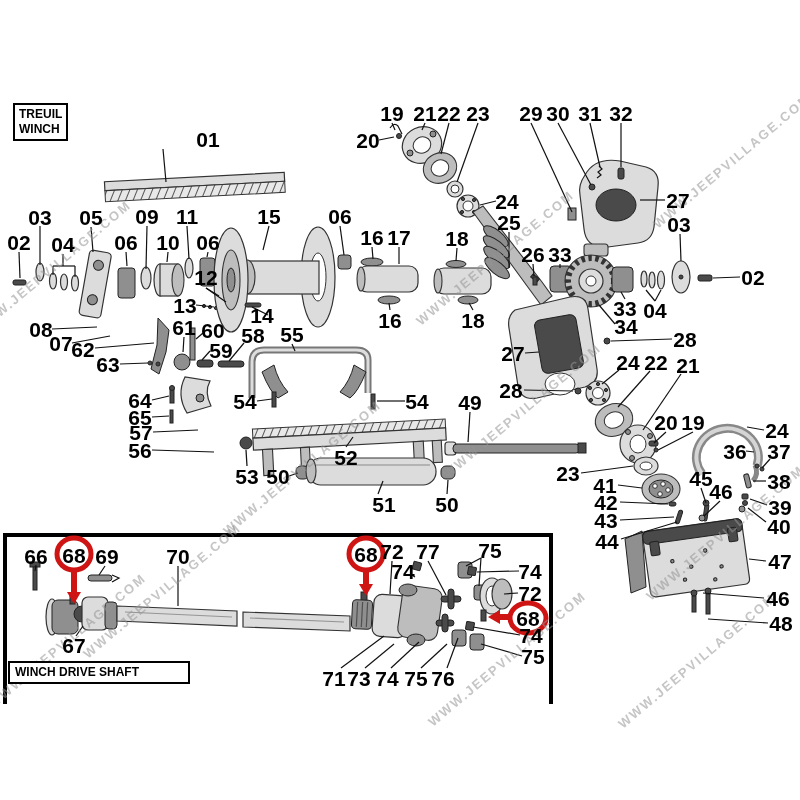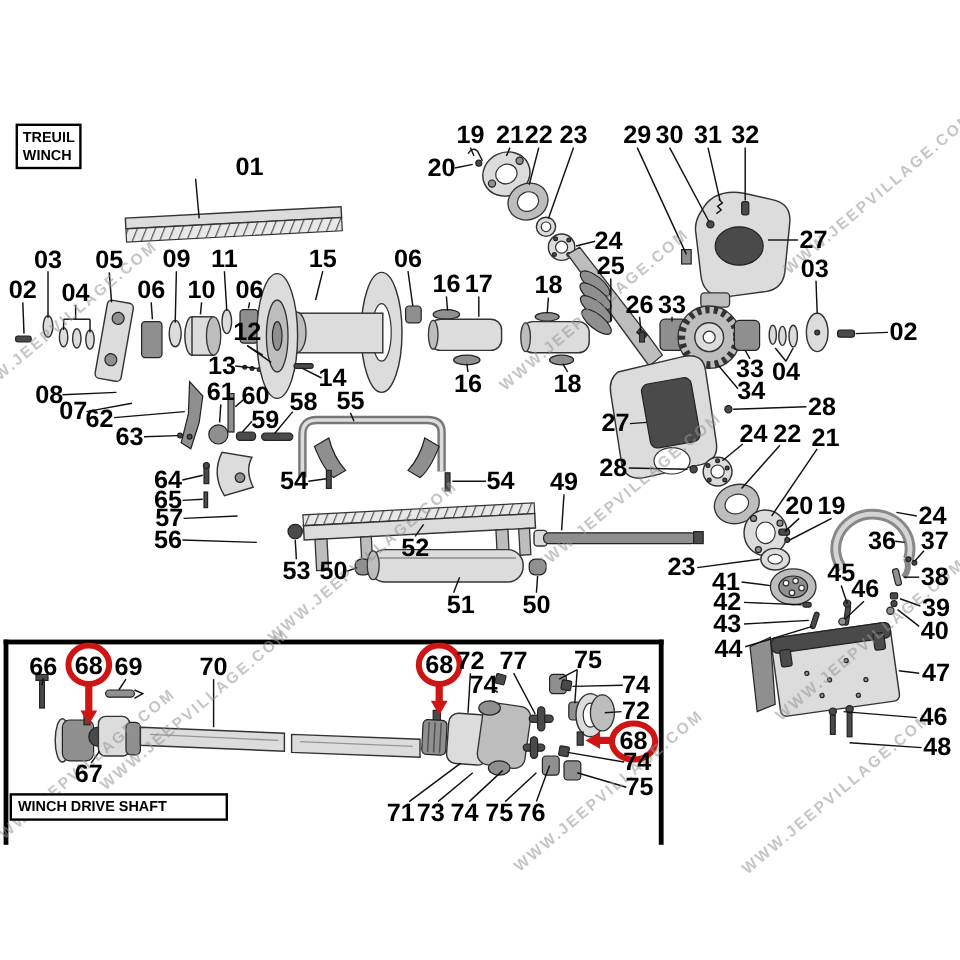--- a/index.html
+++ b/index.html
@@ -465,21 +465,21 @@
       <div class="callout" style="left: 91px; top: 217px;">05</div>
       <div class="callout" style="left: 147px; top: 216px;">09</div>
       <div class="callout" style="left: 126px; top: 242px;">06</div>
       <div class="callout" style="left: 168px; top: 242px;">10</div>
       <div class="callout" style="left: 187px; top: 216px;">11</div>
       <div class="callout" style="left: 208px; top: 242px;">06</div>
       <div class="callout" style="left: 206px; top: 277px;">12</div>
       <div class="callout" style="left: 185px; top: 305px;">13</div>
       <div class="callout" style="left: 269px; top: 216px;">15</div>
       <div class="callout" style="left: 340px; top: 216px;">06</div>
-      <div class="callout" style="left: 277px; top: 315px;">14</div>
+      <div class="callout" style="left: 262px; top: 315px;">14</div>
       <div class="callout" style="left: 372px; top: 237px;">16</div>
       <div class="callout" style="left: 399px; top: 237px;">17</div>
       <div class="callout" style="left: 390px; top: 320px;">16</div>
       <div class="callout" style="left: 457px; top: 238px;">18</div>
       <div class="callout" style="left: 473px; top: 320px;">18</div>
       <div class="callout" style="left: 392px; top: 113px;">19</div>
       <div class="callout" style="left: 368px; top: 140px;">20</div>
       <div class="callout" style="left: 425px; top: 113px;">21</div>
       <div class="callout" style="left: 449px; top: 113px;">22</div>
       <div class="callout" style="left: 478px; top: 113px;">23</div>

